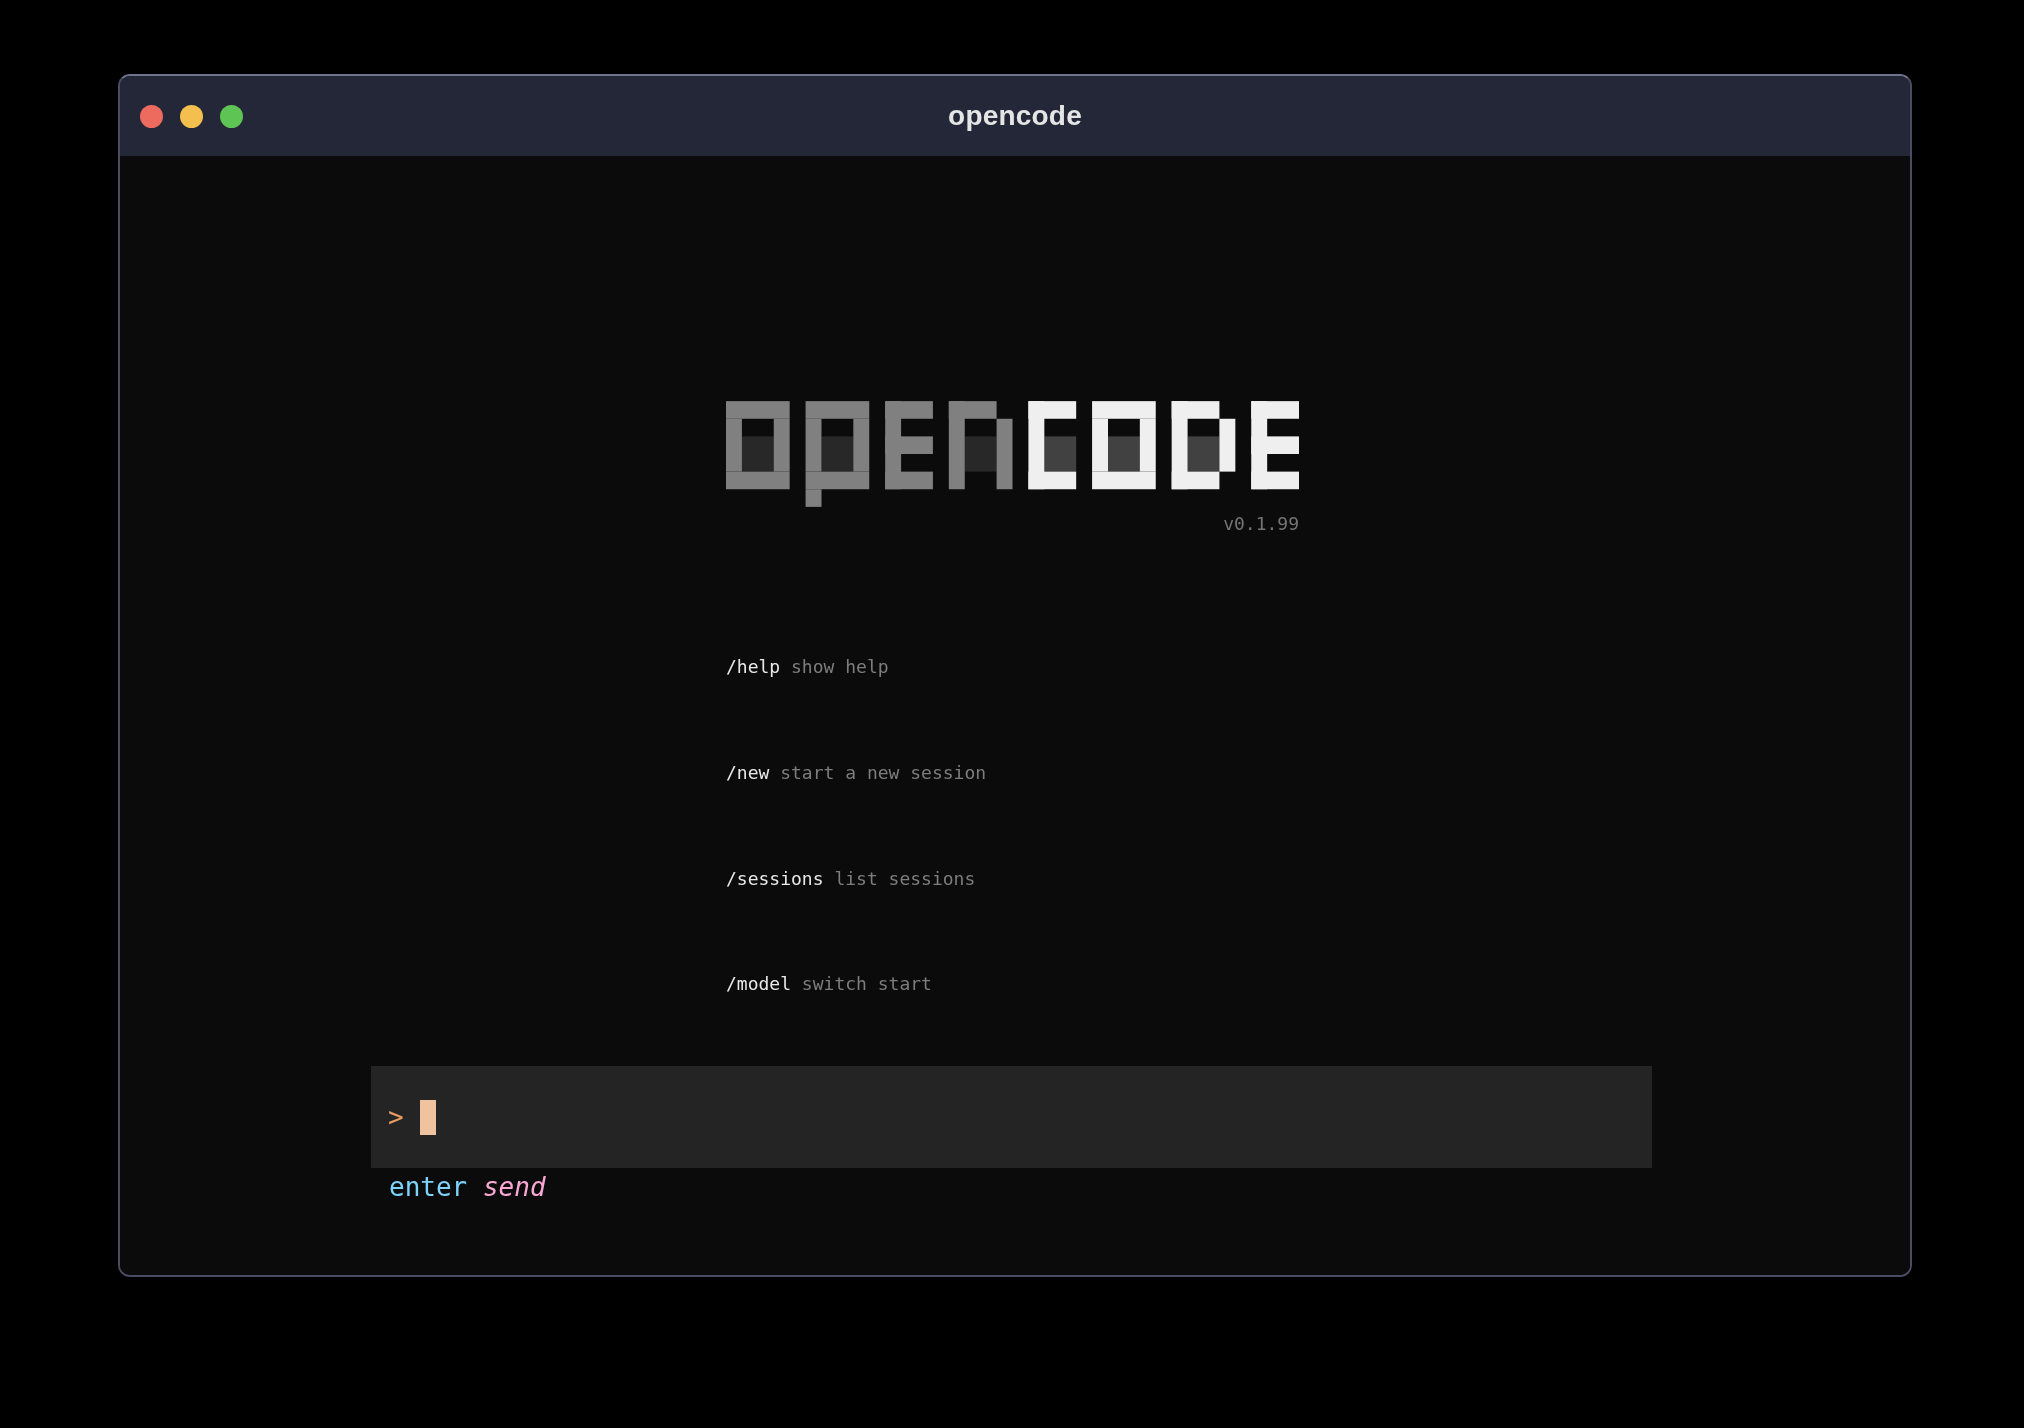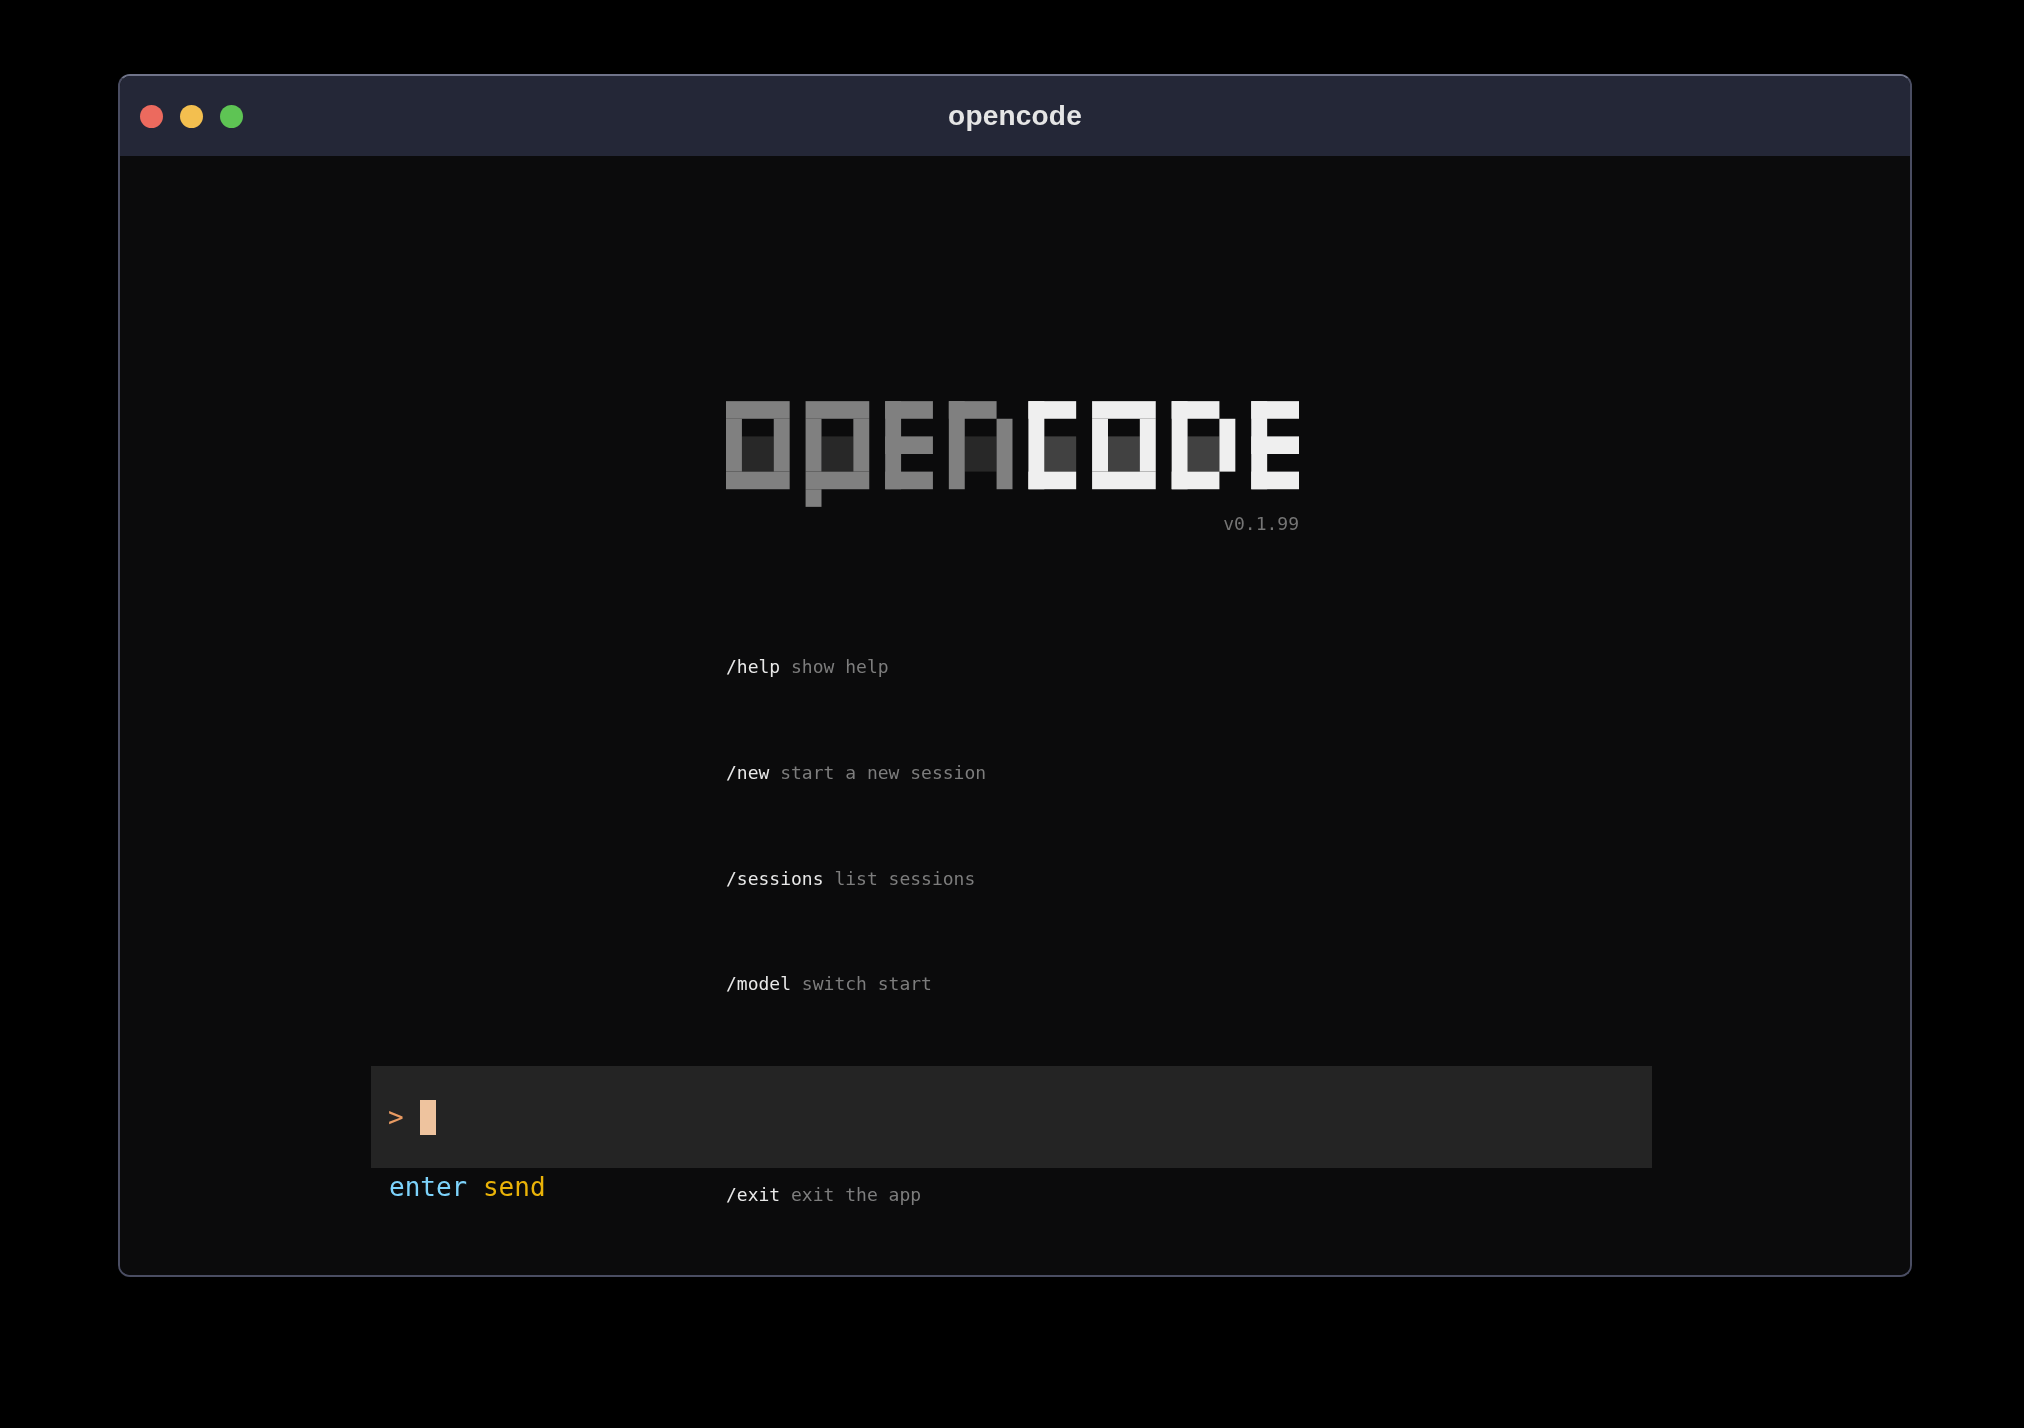--- a/index.html
+++ b/index.html
@@ -45,21 +45,21 @@
   }
   .prompt { font-size: 26px; color: #e89a62; }
   .cursor { display: inline-block; width: 16px; height: 35px; background: #eec39e; margin-left: 16px; }
 
   .statusbar {
     position: absolute; left: 251px; top: 1013px; width: 1281px; height: 36px;
     display: flex; align-items: center; justify-content: space-between;
     padding: 0 18px; font-size: 26px;
   }
   .sb-white { color: #7dd3fc; }
-  .sb-gray { color: #eab308; }
+  .sb-gray { color: #f9a8d4; font-style: italic; }
 </style>
 </head>
 <body>
 
 <div class="window">
 
   <div class="titlebar">
     <div class="traffic">
       <span class="light" id="light-close" style="background: rgb(236, 106, 94);"></span>
       <span class="light" id="light-min" style="background: rgb(243, 191, 79);"></span>
@@ -111,21 +111,20 @@
       </svg>
 
     <div class="version">v0.1.99</div>
 
     <div class="commands">
       <div><span class="cmd">/help</span><span class="desc"> show help</span></div>
       <div><span class="cmd">/new</span><span class="desc"> start a new session</span></div>
       <div><span class="cmd">/sessions</span><span class="desc"> list sessions</span></div>
       <div><span class="cmd">/model</span><span class="desc"> switch start</span></div>
       <div><span class="cmd">/theme</span><span class="desc"> switch theme</span></div>
-      <div><span class="cmd">/exit</span><span class="desc"> exit the app</span></div>
     </div>
 
     <div class="inputbox">
       <span class="prompt" style="color: rgb(232, 154, 98);">&gt;</span>
       <span class="cursor" style="background: rgb(238, 195, 158);"></span>
     </div>
 
     <div class="statusbar">
       <div><span class="sb-white">enter</span><span class="sb-gray"> send</span></div>
     </div>

